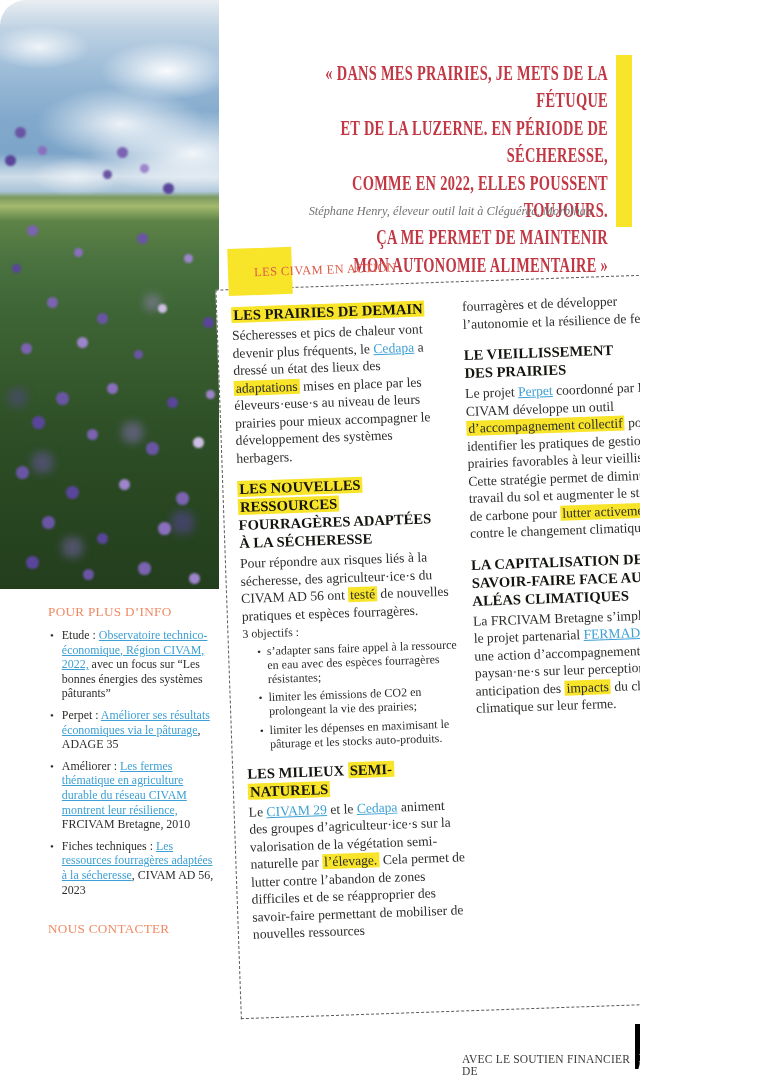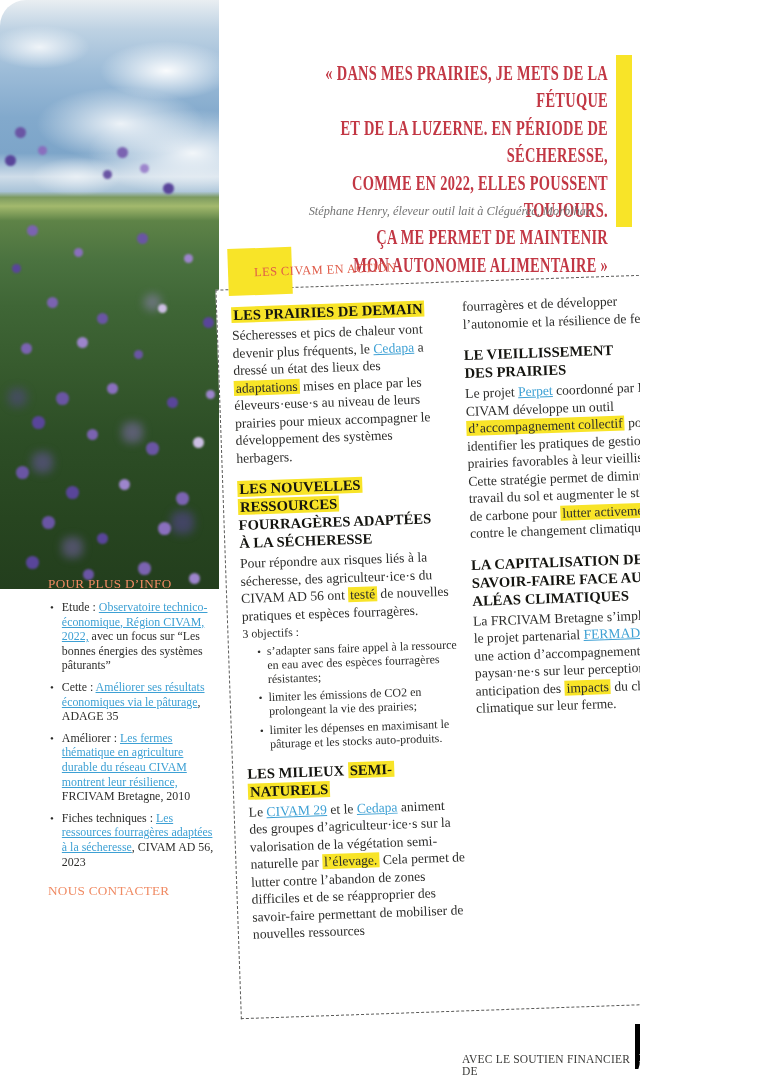--- a/index.html
+++ b/index.html
@@ -66,23 +66,23 @@
   .col1 .blk:first-child,.col2 .blk:first-child{margin-top:0;}
   .blk-para{font-size:13.6px;line-height:17.5px;color:#2d2d2b;}
   .blk-small{font-size:12px;line-height:14.5px;color:#2d2d2b;margin-top:2px;}
   .blk-list{font-size:12px;line-height:14.2px;color:#2d2d2b;padding-left:14px;margin-top:3px;}
   .li{display:flex;gap:6px;margin-bottom:4px;}
   .dot{flex:0 0 auto;font-size:11px;line-height:14.2px;}
   .hl{background:#f8e428;padding:0 2px;box-decoration-break:clone;-webkit-box-decoration-break:clone;}
   .lnk{color:#3da0d4;text-decoration:underline;cursor:pointer;}
 
   
-  .sidebar{position:absolute;left:48px;top:576px;width:172px;}
+  .sidebar{position:absolute;left:48px;top:604px;width:172px;}
   .sb-h{color:#f08a63;font-size:13.2px;letter-spacing:.3px;margin-bottom:8px;}
-  .sb-h.mt{margin-top:14px;}
+  .sb-h.mt{margin-top:24px;}
   .sidebar .blk-list{font-size:11.9px;line-height:14.6px;padding-left:2px;margin-top:0;}
   .sidebar .li{gap:8px;margin-bottom:7px;}
   .sb-contact{font-size:11.9px;line-height:14.3px;white-space:pre-line;color:#2d2d2b;}
 
   
   .credits{position:absolute;left:468px;top:734px;width:560px;height:14px;
     transform:rotate(-90deg);transform-origin:center;font-size:8.3px;letter-spacing:.2px;
     color:#4f4f4f;text-align:center;white-space:nowrap;}
   .footer-text{position:absolute;left:462px;top:1053px;font-size:11.5px;
     letter-spacing:.2px;color:#3a3a38;}
@@ -159,21 +159,21 @@
   <div class="sidebar">
     <div class="sb-h">POUR PLUS D’INFO</div>
     <div>
         <div class="blk blk-list">
           <div class="li">
             <span class="dot">•</span>
             <span><span class="">Etude : </span><span class="lnk">Observatoire technico-économique, Région CIVAM, 2022,</span><span class=""> avec un focus sur “Les bonnes énergies des systèmes pâturants”</span></span>
           </div>
           <div class="li">
             <span class="dot">•</span>
-            <span><span class="">Cette : </span><span class="lnk">Améliorer ses résultats économiques via le pâturage</span><span class="">, ADAGE 35</span></span>
+            <span><span class="">Perpet : </span><span class="lnk">Améliorer ses résultats économiques via le pâturage</span><span class="">, ADAGE 35</span></span>
           </div>
           <div class="li">
             <span class="dot">•</span>
             <span><span class="">Améliorer : </span><span class="lnk">Les fermes thématique en agriculture durable du réseau CIVAM montrent leur résilience,</span><span class=""> FRCIVAM Bretagne, 2010</span></span>
           </div>
           <div class="li">
             <span class="dot">•</span>
             <span><span class="">Fiches techniques : </span><span class="lnk">Les ressources fourragères adaptées à la sécheresse</span><span class="">, CIVAM AD 56, 2023</span></span>
           </div>
         </div>

